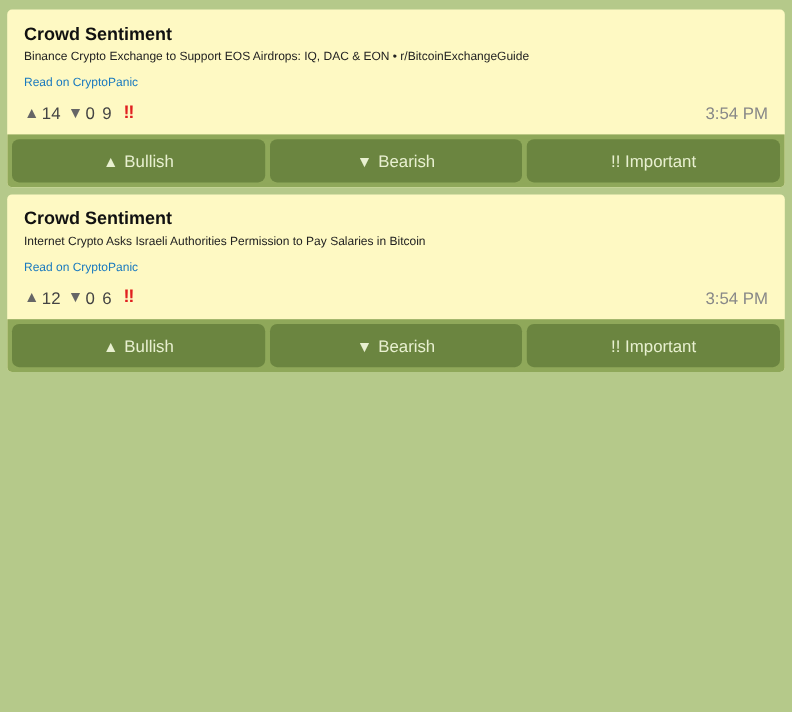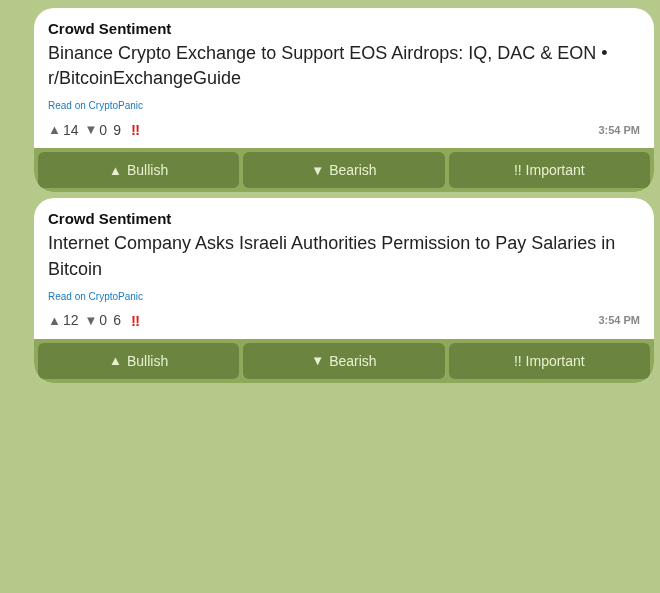--- a/index.html
+++ b/index.html
@@ -7,36 +7,35 @@
       width: 660px;
       min-height: 593px;
       font-family: -apple-system, BlinkMacSystemFont, 'Segoe UI', sans-serif;
       background: #b5c98a;
       display: flex;
       flex-direction: column;
       gap: 6px;
       padding: 8px 6px;
     }
     .card {
-      background: #ffffff;
-      border-radius: 20px;
+      background: #fef9c3;
+      border-radius: 4px;
       overflow: hidden;
-      margin-left: 28px;
     }
     .card-body {
       padding: 12px 14px 10px 14px;
     }
     .card-title {
       font-weight: 700;
       font-size: 15px;
       color: #111;
       margin-bottom: 4px;
     }
     .article-text {
-      font-size: 18px;
+      font-size: 10px;
       color: #222;
       line-height: 1.4;
       margin-bottom: 4px;
     }
     .read-link {
       font-size: 10px;
       color: #1a7abf;
       text-decoration: none;
       display: inline-block;
       margin-bottom: 10px;
@@ -71,23 +70,22 @@
       color: #666;
       font-size: 13px;
     }
     .important-marks {
       color: #e02020;
       font-weight: 700;
       font-size: 15px;
       margin-left: 4px;
     }
     .timestamp {
-      font-size: 11px;
+      font-size: 14px;
       color: #888;
-      font-weight: bold;
     }
     .actions-row {
       display: flex;
       gap: 4px;
       padding: 4px 4px 4px 4px;
       background: #8fa85a;
     }
     .action-btn {
       flex: 1;
       padding: 10px 8px;
@@ -142,21 +140,21 @@
         <span>Bearish</span>
       </button>
       <button class="action-btn">
         <span>!! Important</span>
       </button>
     </div>
   </div>
     <div class="card">
     <div class="card-body">
       <div class="card-title">Crowd Sentiment</div>
-      <div class="article-text">Internet Company Asks Israeli Authorities Permission to Pay Salaries in Bitcoin</div>
+      <div class="article-text">Internet Crypto Asks Israeli Authorities Permission to Pay Salaries in Bitcoin</div>
       <a class="read-link" href="#">Read on CryptoPanic</a>
       <div class="stats-row">
         <div class="stats-left">
           <span class="stat-item">
             <span class="up-arrow">▲</span>
             <span>12</span>
           </span>
           <span class="stat-item">
             <span class="down-arrow">▼</span>
             <span>0</span>

